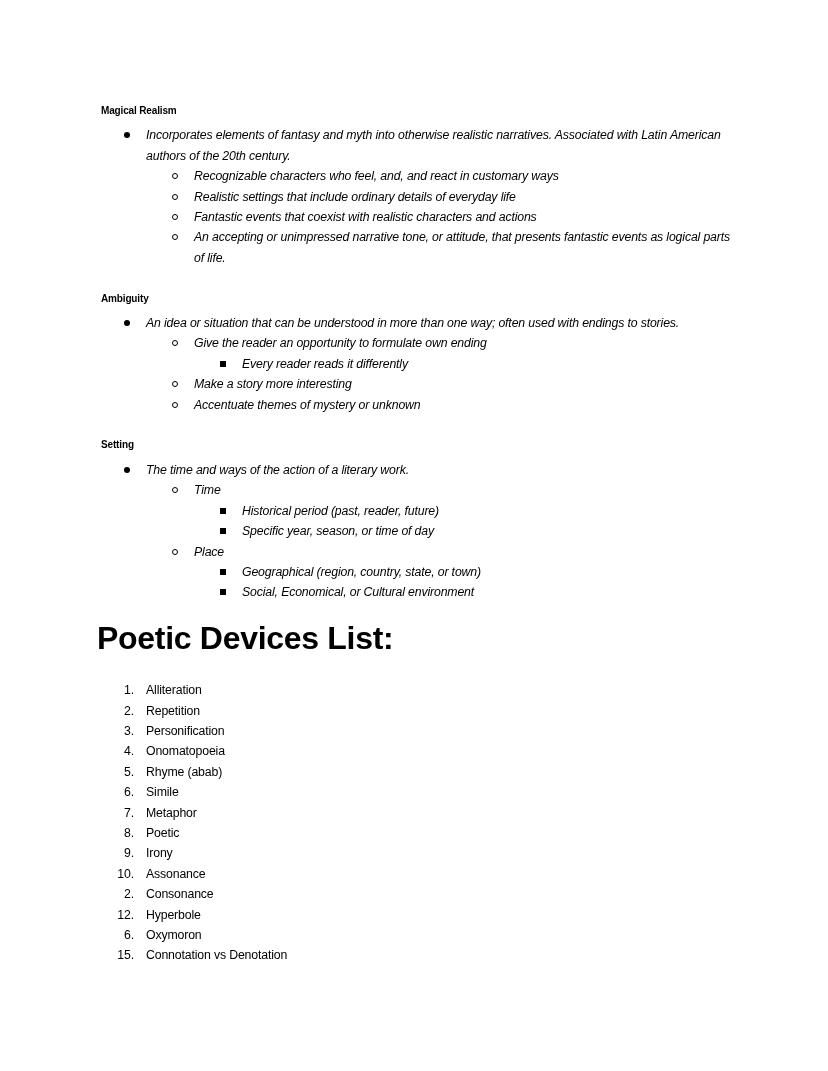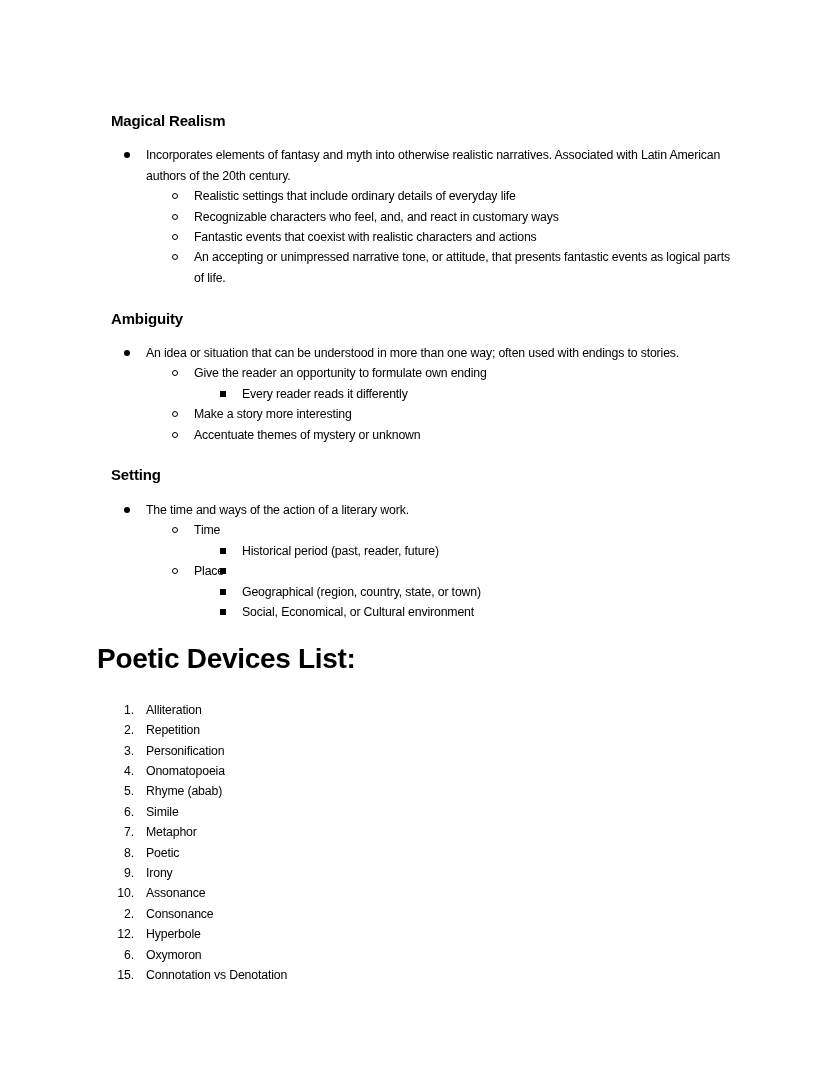--- a/index.html
+++ b/index.html
@@ -17,44 +17,44 @@
     box-sizing: border-box;
     width: 828px;
     min-height: 1071px;
     padding: 97px 91px 40px 97px;
     background: #ffffff;
     font-size: 12.3px;
     letter-spacing: -0.15px;
     line-height: 20.4px;
   }
   .sec-heading {
-    margin: 14px;
-    font-size: 15px;
+    margin: 4px;
+    font-size: 10px;
     font-weight: 700;
     line-height: 20.4px;
   }
   .doc-section { margin: 0 0 20.4px 0; }
-  .item { position: relative; }
+  .item { position: relative; font-style: italic; }
   .item-text { display: block; }
   .lvl1 { padding-left: 49px; }
   .lvl2 { padding-left: 97px; }
   .lvl3 { padding-left: 145px; }
   .marker {
     position: absolute;
     top: 7px;
     width: 6px;
     height: 6px;
     box-sizing: border-box;
   }
   .m1 { left: 27px;  background: #000; border-radius: 50%; }
   .m2 { left: 75px;  border: 1.2px solid #000; border-radius: 50%; }
   .m3 { left: 123px; background: #000; }
   .big-heading {
     margin: 0 0 26px 0;
-    font-size: 28px;
+    font-size: 32px;
     font-weight: 700;
     letter-spacing: -0.3px;
     line-height: 31px;
   }
   .num-item { display: flex; line-height: 20.4px; }
   .num {
     flex: none;
     width: 37px;
     text-align: right;
   }
@@ -66,25 +66,25 @@
 <div class="doc-page">
   <div id="sections">
       <section class="doc-section">
         <h3 class="sec-heading">Magical Realism</h3>
         <div class="item lvl1">
           <span class="marker m1"></span>
           <span class="item-text">Incorporates elements of fantasy and myth into otherwise realistic narratives. Associated with Latin American authors of the 20th century.</span>
         </div>
         <div class="item lvl2">
           <span class="marker m2"></span>
+          <span class="item-text">Recognizable characters who feel, and, and react in customary ways</span>
+        </div>
+        <div class="item lvl2">
+          <span class="marker m2"></span>
           <span class="item-text">Realistic settings that include ordinary details of everyday life</span>
-        </div>
-        <div class="item lvl2">
-          <span class="marker m2"></span>
-          <span class="item-text">Recognizable characters who feel, and, and react in customary ways</span>
         </div>
         <div class="item lvl2">
           <span class="marker m2"></span>
           <span class="item-text">Fantastic events that coexist with realistic characters and actions</span>
         </div>
         <div class="item lvl2">
           <span class="marker m2"></span>
           <span class="item-text">An accepting or unimpressed narrative tone, or attitude, that presents fantastic events as logical parts of life.</span>
         </div>
       </section>
@@ -120,20 +120,21 @@
         <div class="item lvl2">
           <span class="marker m2"></span>
           <span class="item-text">Time</span>
         </div>
         <div class="item lvl3">
           <span class="marker m3"></span>
           <span class="item-text">Historical period (past, reader, future)</span>
         </div>
         <div class="item lvl3">
           <span class="marker m3"></span>
+          <span class="item-text">Specific year, season, or time of day</span>
         </div>
         <div class="item lvl2">
           <span class="marker m2"></span>
           <span class="item-text">Place</span>
         </div>
         <div class="item lvl3">
           <span class="marker m3"></span>
           <span class="item-text">Geographical (region, country, state, or town)</span>
         </div>
         <div class="item lvl3">

